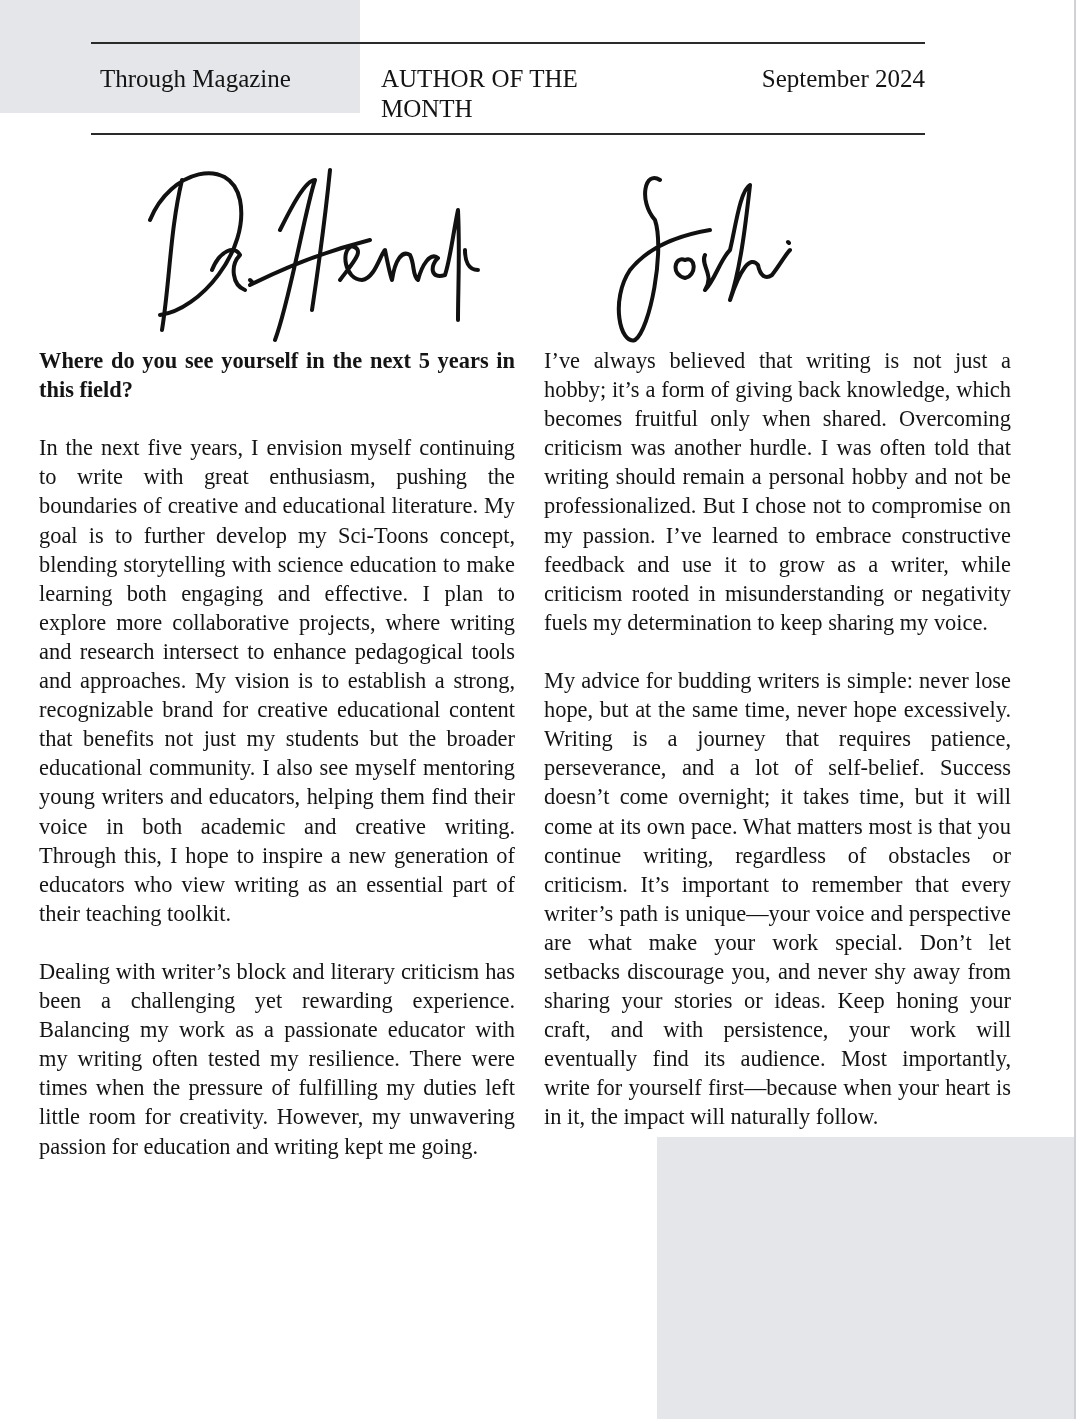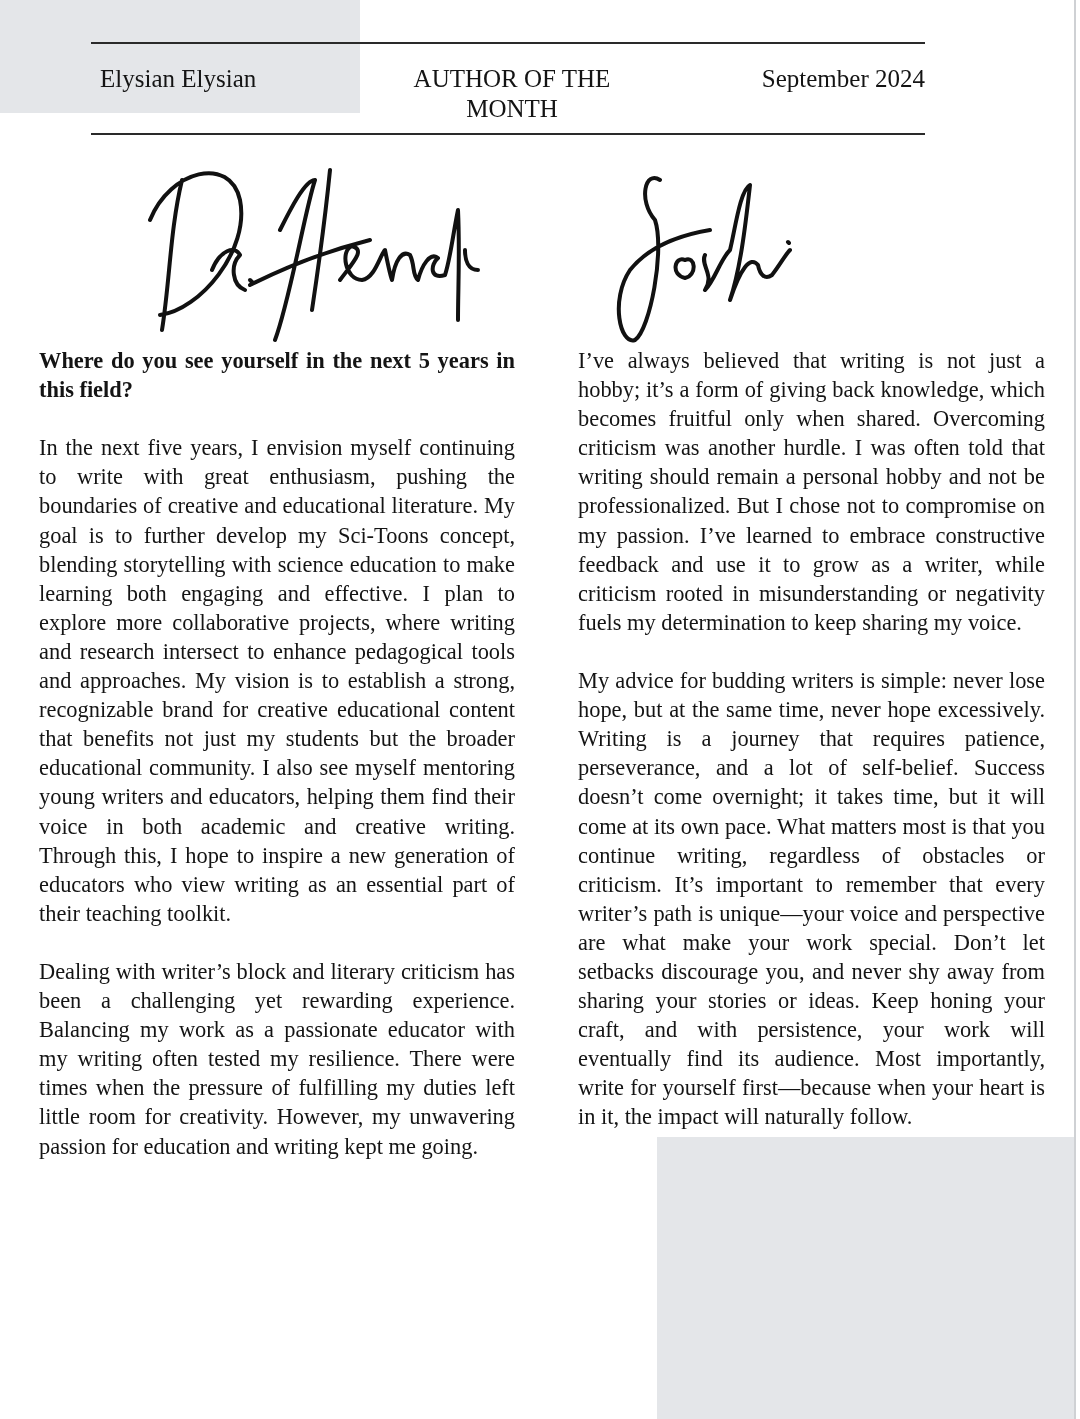--- a/index.html
+++ b/index.html
@@ -9,40 +9,40 @@
     font-family: "Liberation Serif", "DejaVu Serif", serif;
   }
   .bg-block-top { position: absolute; left: 0; top: 0; width: 360px; height: 113px; background: #e4e6e9; }
   .bg-block-bottom { position: absolute; left: 657px; top: 1137px; width: 418px; height: 282px; background: #e4e6e9; }
   .edge-line { position: absolute; left: 1074px; top: 0; width: 2px; height: 1419px; background: #cfd1d4; }
   .rule { position: absolute; left: 91px; width: 834px; height: 2px; background: #2a2a2a; }
   .rule.top { top: 42px; }
   .rule.bottom { top: 133px; }
   .masthead { position: absolute; top: 64px; left: 91px; width: 834px; height: 64px; font-size: 25px; line-height: 30px; }
   .mh-left { position: absolute; left: 9px; top: 0; }
-  .mh-center { position: absolute; left: 290px; width: 262px; top: 0; text-align: center; }
+  .mh-center { position: absolute; left: 290px; width: 262px; top: 0; text-align: left; }
   .mh-right { position: absolute; right: 0; top: 0; }
   .signature { position: absolute; left: 140px; top: 150px; width: 760px; height: 200px; }
   .signature svg { width: 100%; height: 100%; }
   .col { position: absolute; top: 346px; font-size: 22.4px; line-height: 29.1px; text-align: justify; }
   .col.left { left: 39px; width: 476px; }
-  .col.right { left: 578px; width: 467px; }
+  .col.right { left: 544px; width: 467px; }
   .col p { margin: 0 0 29.1px 0; }
   .col p.q { font-weight: bold; }
 </style>
 </head>
 <body>
 
 <div class="bg-block-top"></div>
 <div class="bg-block-bottom"></div>
 <div class="edge-line"></div>
 
 <div class="rule top"></div>
 <header class="masthead">
-  <div class="mh-left">Elysian Elysian</div>
+  <div class="mh-left">Through Magazine</div>
   <div class="mh-center">AUTHOR OF THE MONTH</div>
   <div class="mh-right">September 2024</div>
 </header>
 <div class="rule bottom"></div>
 
 <div class="signature">
   <svg viewBox="0 0 760 200" role="img">
     <title>Dr. Hemali Joshi</title>
     <g fill="none" stroke="#111" stroke-width="4" stroke-linecap="round" stroke-linejoin="round">
 

